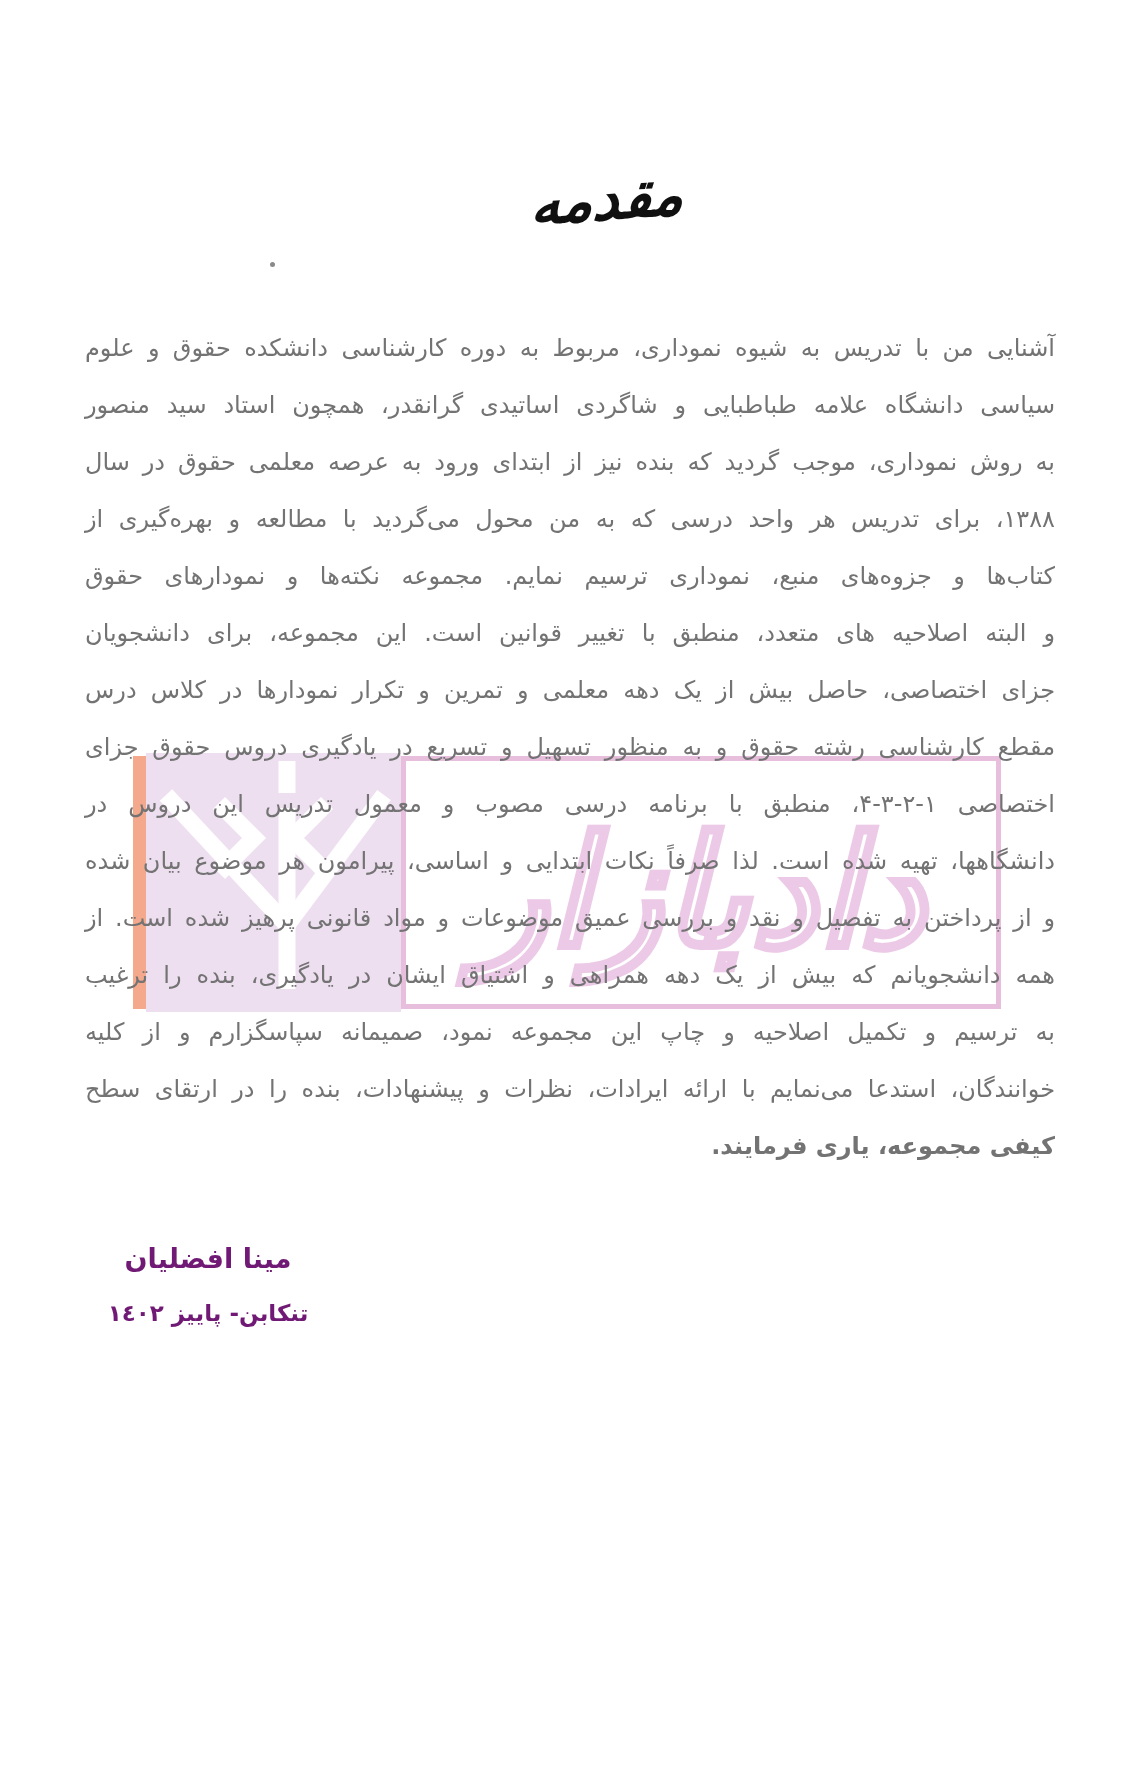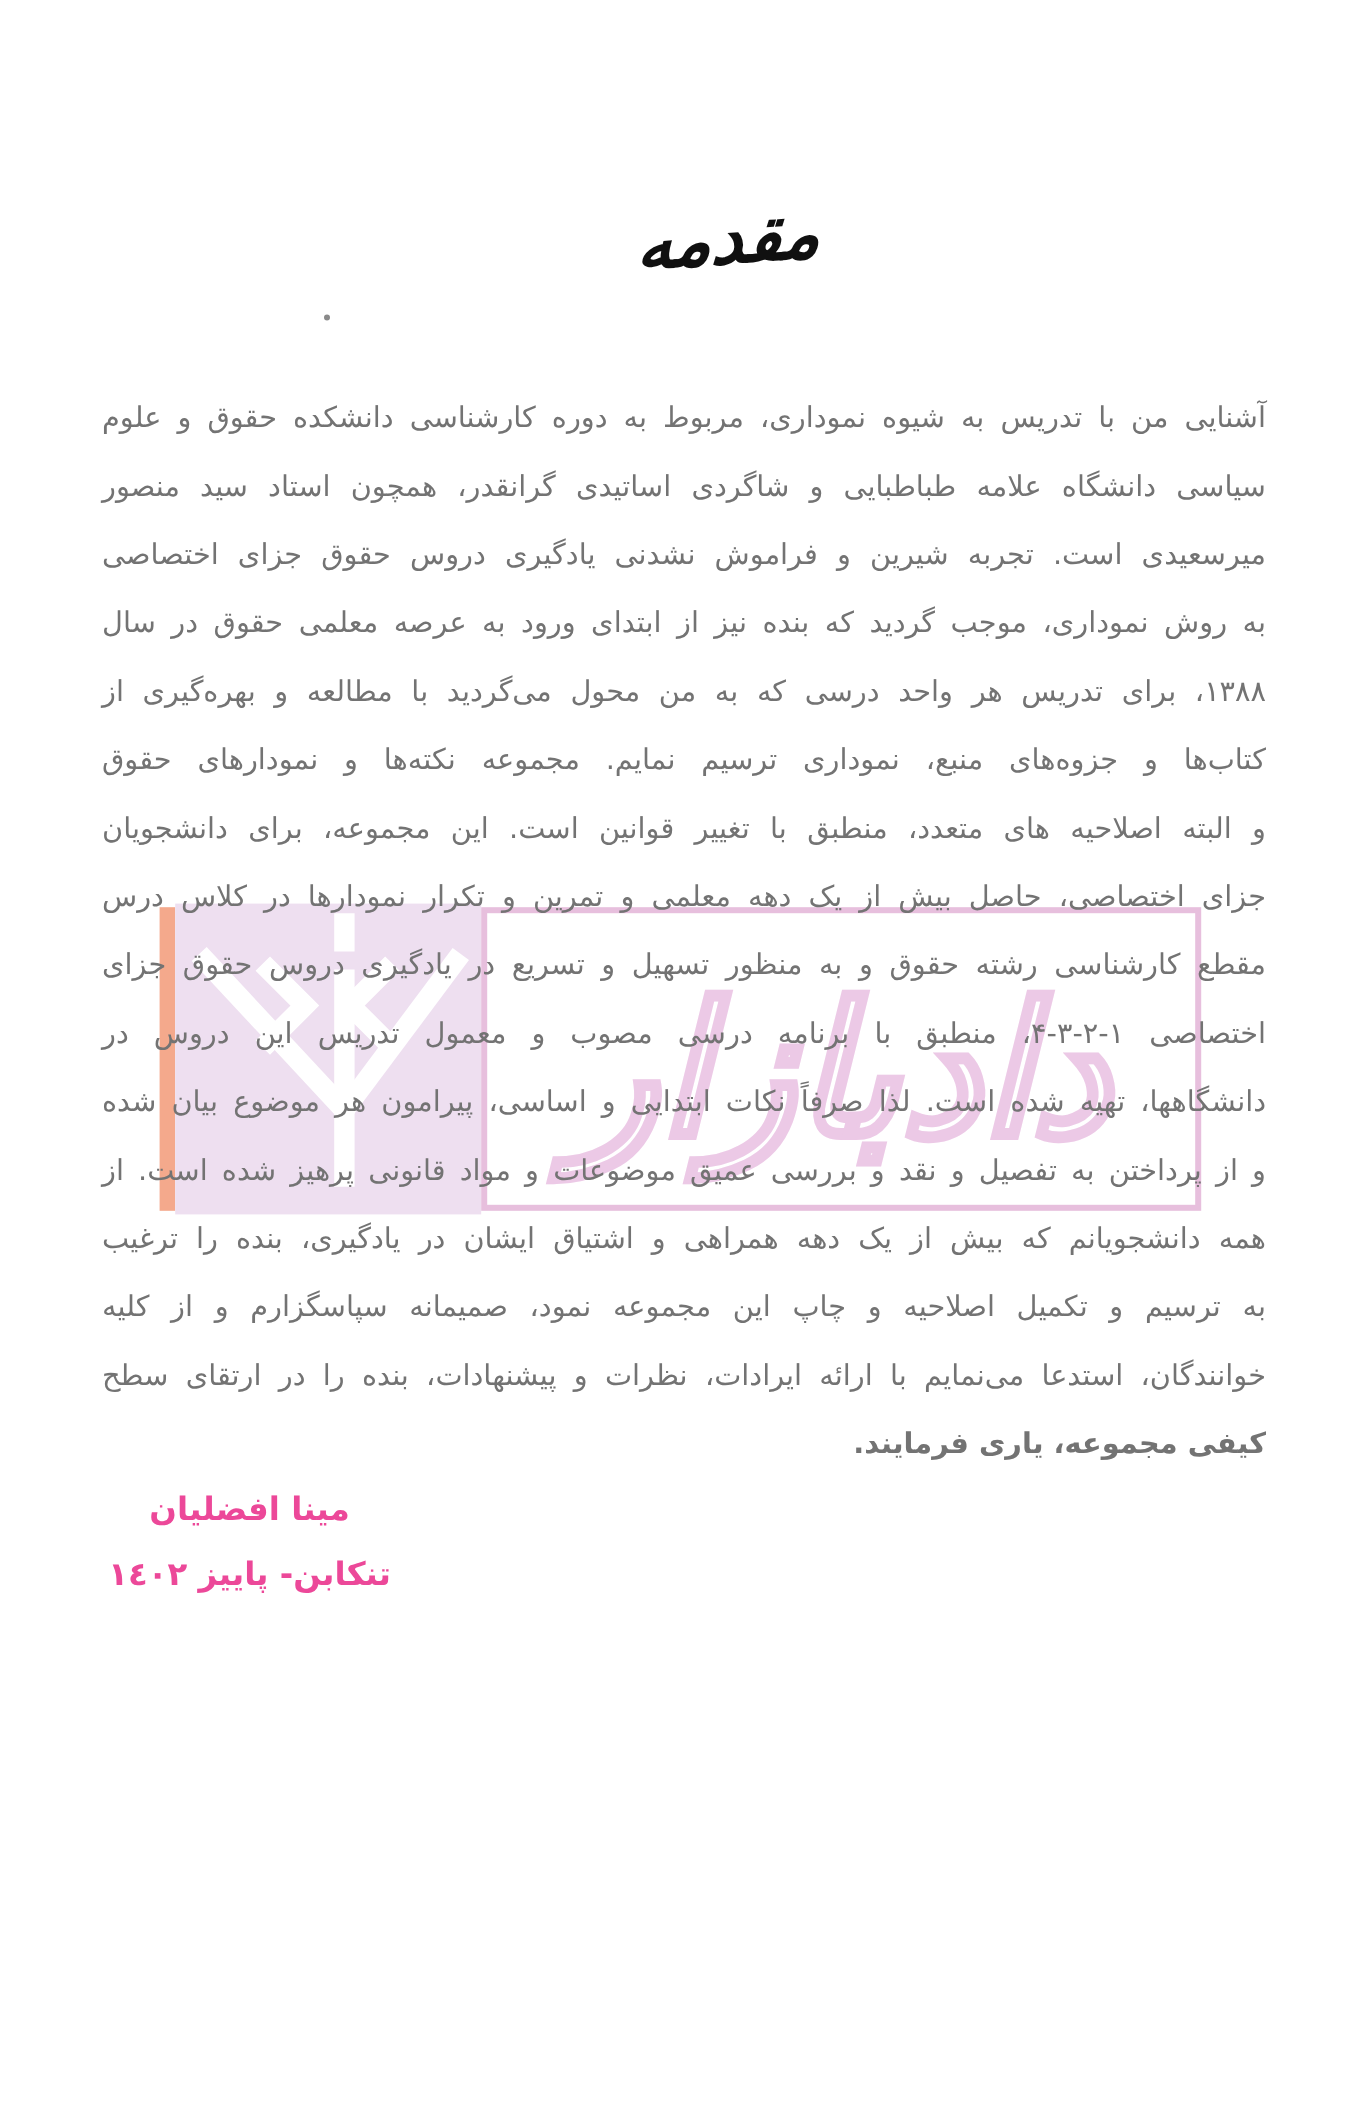--- a/index.html
+++ b/index.html
@@ -72,24 +72,24 @@
     font-weight:bold;
   }
   
   .signature{
     position:absolute;
     top:1242px;left:84px;width:248px;
     direction:rtl;
     text-align:center;
     z-index:1;
     font-weight:bold;
-    color:#ec4899;
+    color:#701a75;
   }
   .sig-name{font-size:27px;line-height:34px;margin-bottom:20px;}
-  .sig-date{font-size:27px;line-height:34px;white-space:nowrap;}
+  .sig-date{font-size:23px;line-height:34px;white-space:nowrap;}
 </style>
 </head>
 <body>
 
 <div class="page">
 
   <h1 class="title">مقدمه</h1>
   <div class="stray-dot"></div>
 
   <div class="watermark">
@@ -109,21 +109,20 @@
     <div class="wm-frame">
       <svg viewBox="0 0 590 240" preserveAspectRatio="none">
         <text x="295" y="182" text-anchor="middle" font-family="DejaVu Sans, sans-serif" font-size="150" font-weight="bold" direction="rtl" fill="#ffffff" stroke="#ecc9e6" stroke-width="5">دادبازار</text>
       </svg>
     </div>
   </div>
 
   <div class="body-text">
       <div class="line">آشنایی من با تدریس به شیوه نموداری، مربوط به دوره کارشناسی دانشکده حقوق و علوم</div>
       <div class="line">سیاسی دانشگاه علامه طباطبایی و شاگردی اساتیدی گرانقدر، همچون استاد سید منصور</div>
-      <div class="line">میرسعیدی است. تجربه شیرین و فراموش نشدنی یادگیری دروس حقوق جزای اختصاصی</div>
       <div class="line">به روش نموداری، موجب گردید که بنده نیز از ابتدای ورود به عرصه معلمی حقوق در سال</div>
       <div class="line">۱۳۸۸، برای تدریس هر واحد درسی که به من محول می‌گردید با مطالعه و بهره‌گیری از</div>
       <div class="line">کتاب‌ها و جزوه‌های منبع، نموداری ترسیم نمایم. مجموعه نکته‌ها و نمودارهای حقوق</div>
       <div class="line">و البته اصلاحیه های متعدد، منطبق با تغییر قوانین است. این مجموعه، برای دانشجویان</div>
       <div class="line">جزای اختصاصی، حاصل بیش از یک دهه معلمی و تمرین و تکرار نمودارها در کلاس درس</div>
       <div class="line">مقطع کارشناسی رشته حقوق و به منظور تسهیل و تسریع در یادگیری دروس حقوق جزای</div>
       <div class="line">اختصاصی ۱-۲-۳-۴، منطبق با برنامه درسی مصوب و معمول تدریس این دروس در</div>
       <div class="line">دانشگاهها، تهیه شده است. لذا صرفاً نکات ابتدایی و اساسی، پیرامون هر موضوع بیان شده</div>
       <div class="line">و از پرداختن به تفصیل و نقد و بررسی عمیق موضوعات و مواد قانونی پرهیز شده است. از</div>
       <div class="line">همه دانشجویانم که بیش از یک دهه همراهی و اشتیاق ایشان در یادگیری، بنده را ترغیب</div>

